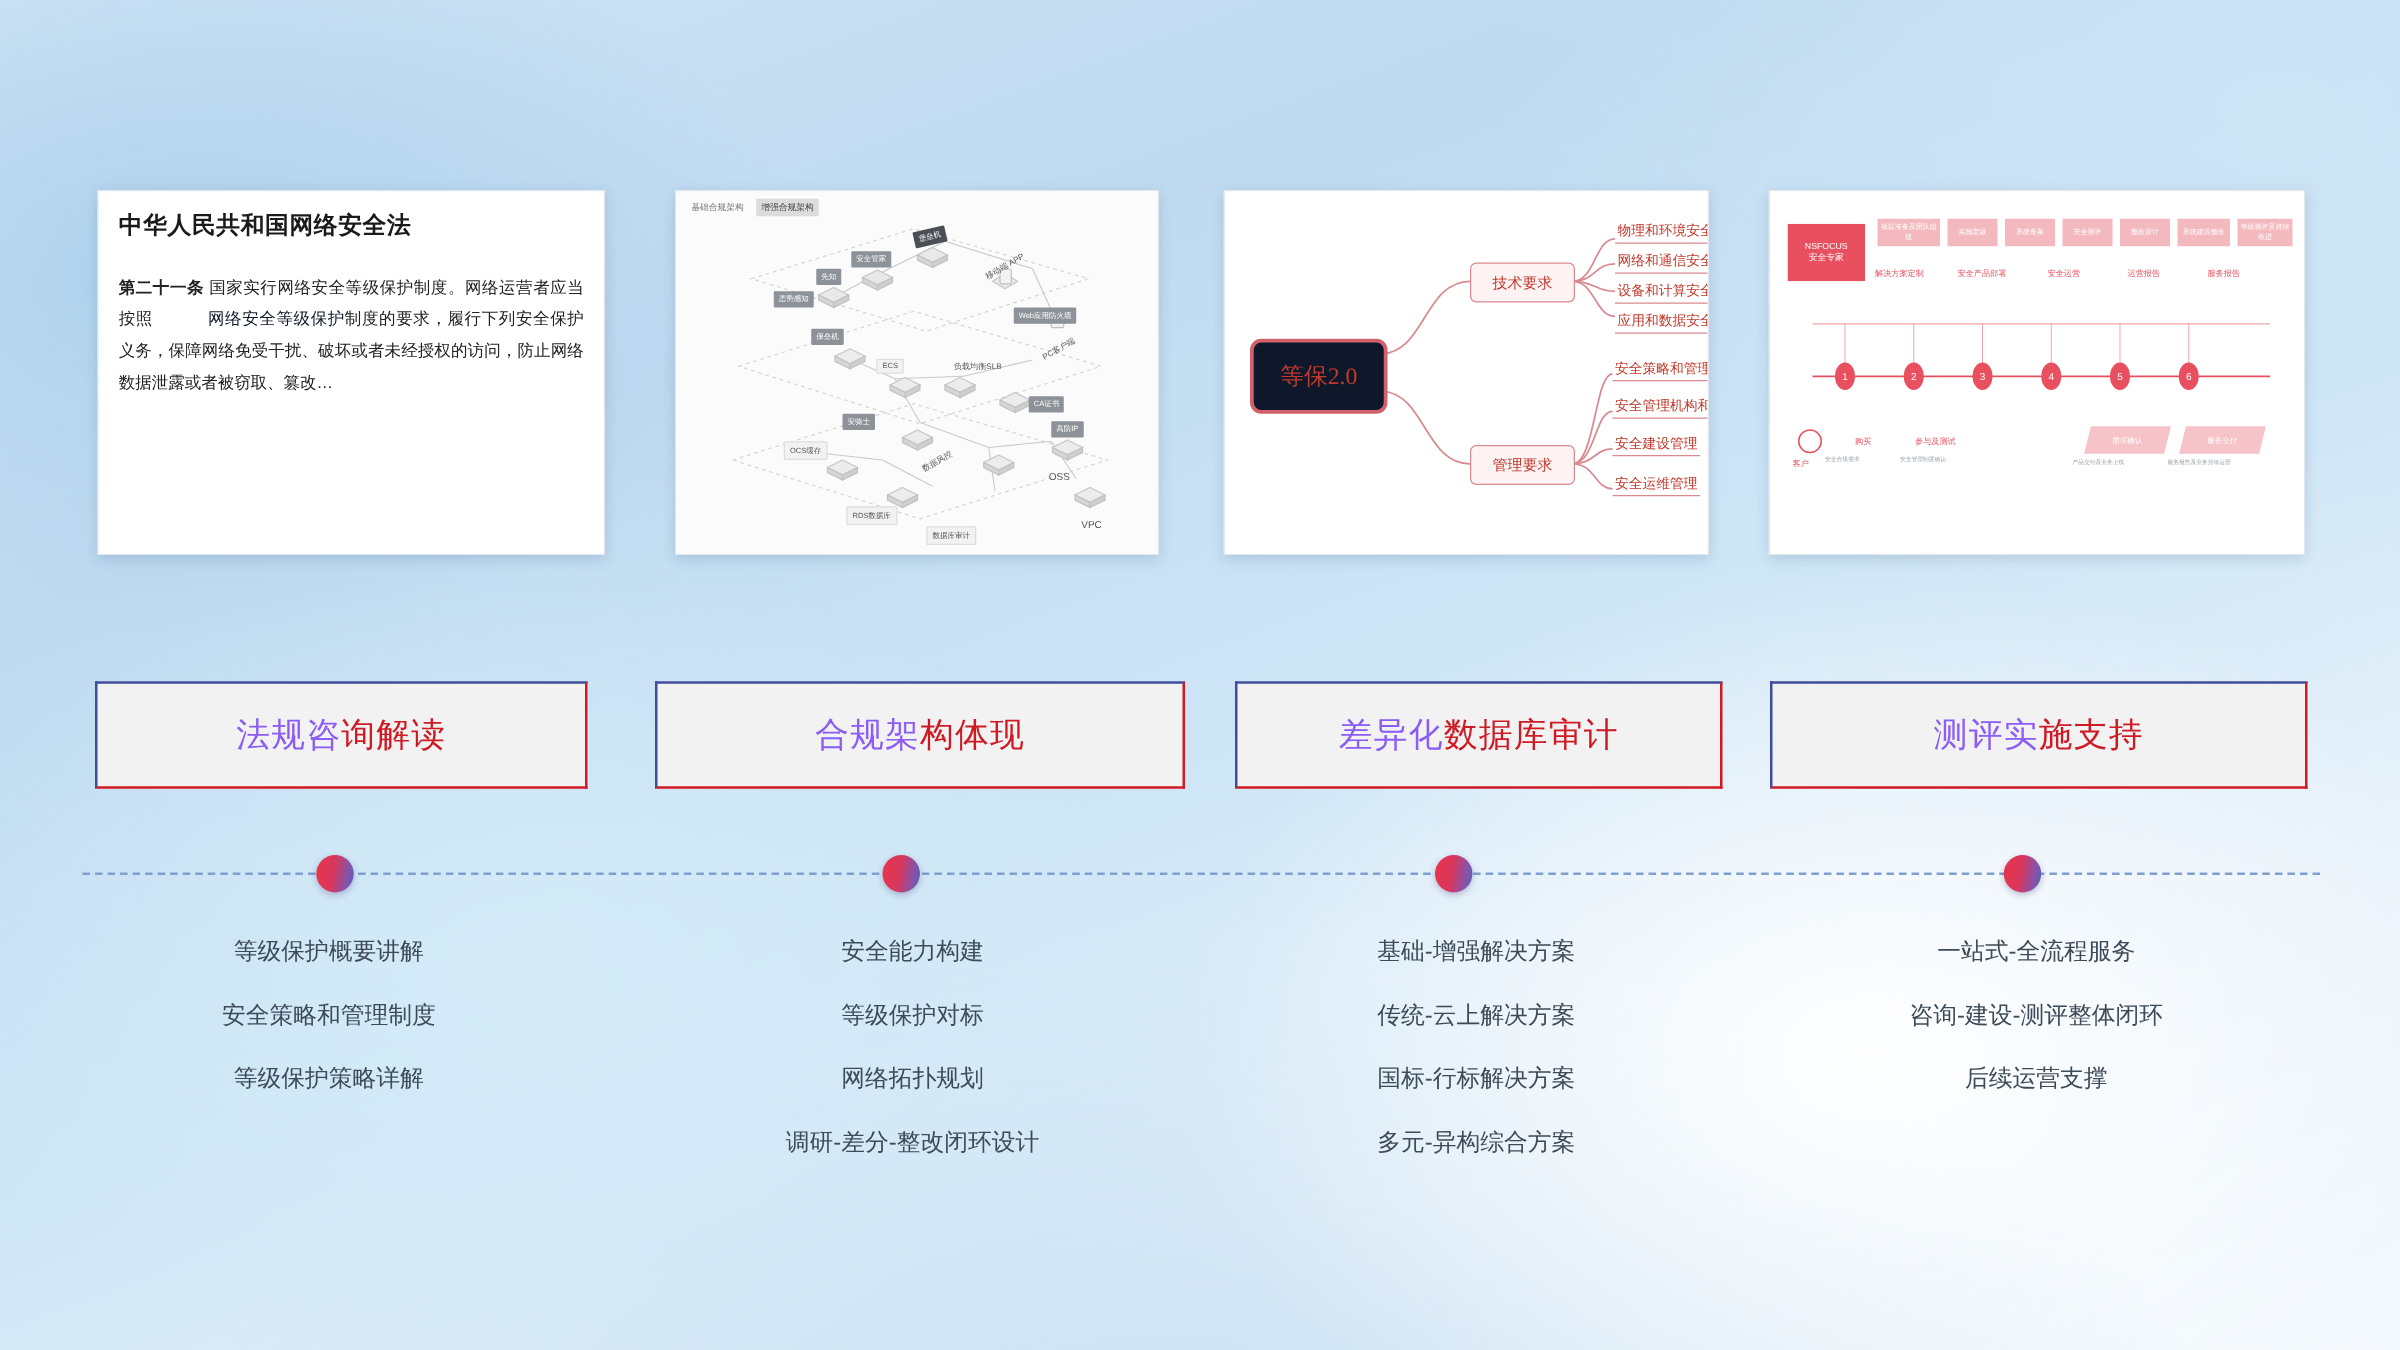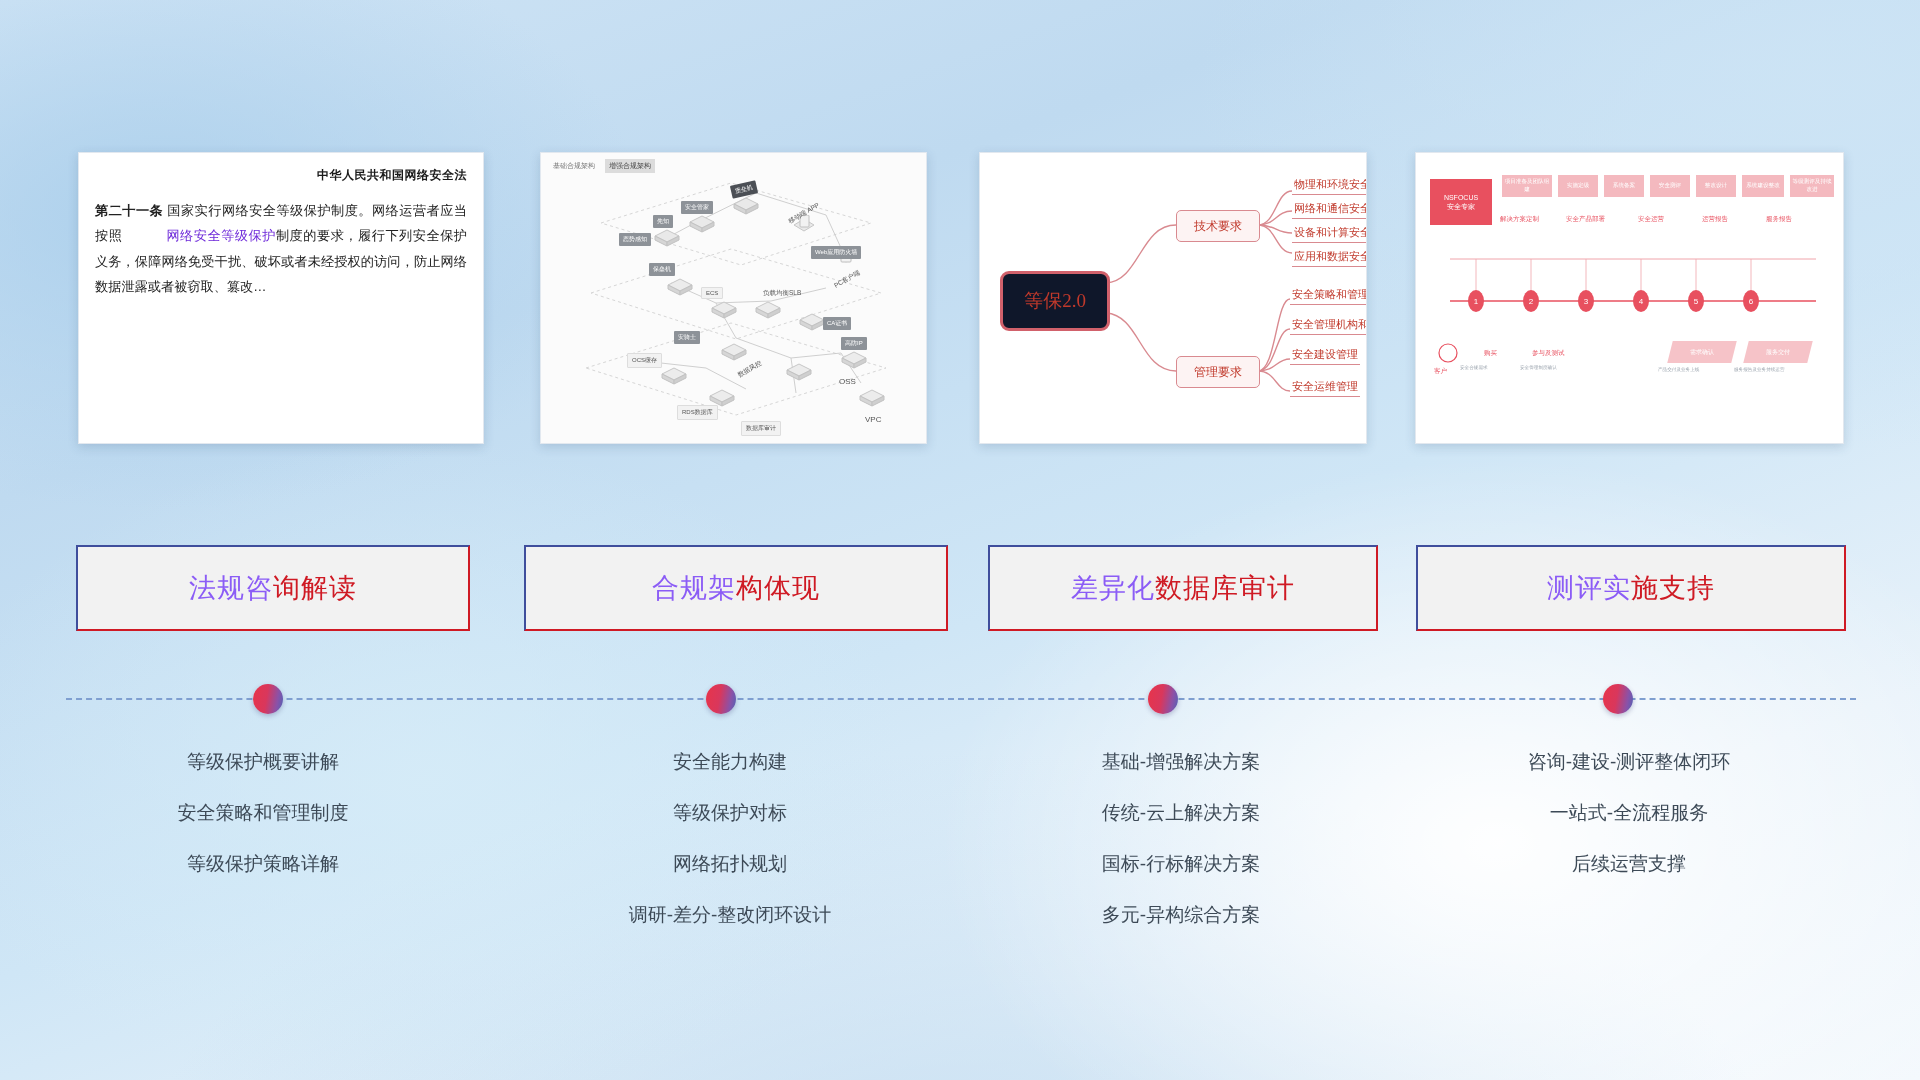--- a/index.html
+++ b/index.html
@@ -25,24 +25,24 @@
     box-shadow:0 3px 10px rgba(40,70,110,.18);
     overflow:hidden;
   }
   .card.c1{left:78px;width:404px;}
   .card.c2{left:540px;width:385px;}
   .card.c3{left:979px;width:386px;}
   .card.c4{left:1415px;width:427px;}
 
   
   .law{padding:14px 16px 0 16px;box-sizing:border-box;height:100%;}
-  .law-title{text-align:right;font-weight:bold;font-size:12px;color:#1a1a1a;letter-spacing:.5px;margin-bottom:14px;}
+  .law-title{text-align:left;font-weight:bold;font-size:19px;color:#1a1a1a;letter-spacing:.5px;margin-bottom:24px;}
   .law-p{font-size:13.2px;line-height:1.92;color:#222;text-align:justify;}
   .law-p b{font-weight:bold;}
-  .law-p .hl{color:#6d28d9;padding-left:44px;}
+  .law-p .hl{color:#0f172a;padding-left:44px;}
 
   
   .arch{position:relative;width:100%;height:100%;background:#fbfbfb;}
   .arch-tabs{position:absolute;left:8px;top:6px;display:flex;gap:6px;font-size:7px;color:#777;}
   .arch-tabs span{padding:2px 4px;}
   .arch-tabs .on{background:#dcdcdc;color:#444;}
   .arch svg{position:absolute;left:0;top:0;}
   .nodechip{position:absolute;font-size:6px;color:#fff;background:#8d9298;padding:2px 4px;border-radius:1px;white-space:nowrap;}
   .nodechip.lt{background:#f2f2f2;color:#555;border:1px solid #ddd;}
   .nodechip.dk{background:#4b4f55;}
@@ -431,19 +431,19 @@
       <div class="item">网络拓扑规划</div>
       <div class="item">调研-差分-整改闭环设计</div>
     </div>
     <div class="col l3">
       <div class="item">基础-增强解决方案</div>
       <div class="item">传统-云上解决方案</div>
       <div class="item">国标-行标解决方案</div>
       <div class="item">多元-异构综合方案</div>
     </div>
     <div class="col l4">
+      <div class="item">一站式-全流程服务</div>
       <div class="item">咨询-建设-测评整体闭环</div>
-      <div class="item">一站式-全流程服务</div>
       <div class="item">后续运营支撑</div>
     </div>
   </div>
 
 </div>
 
 </body></html>

